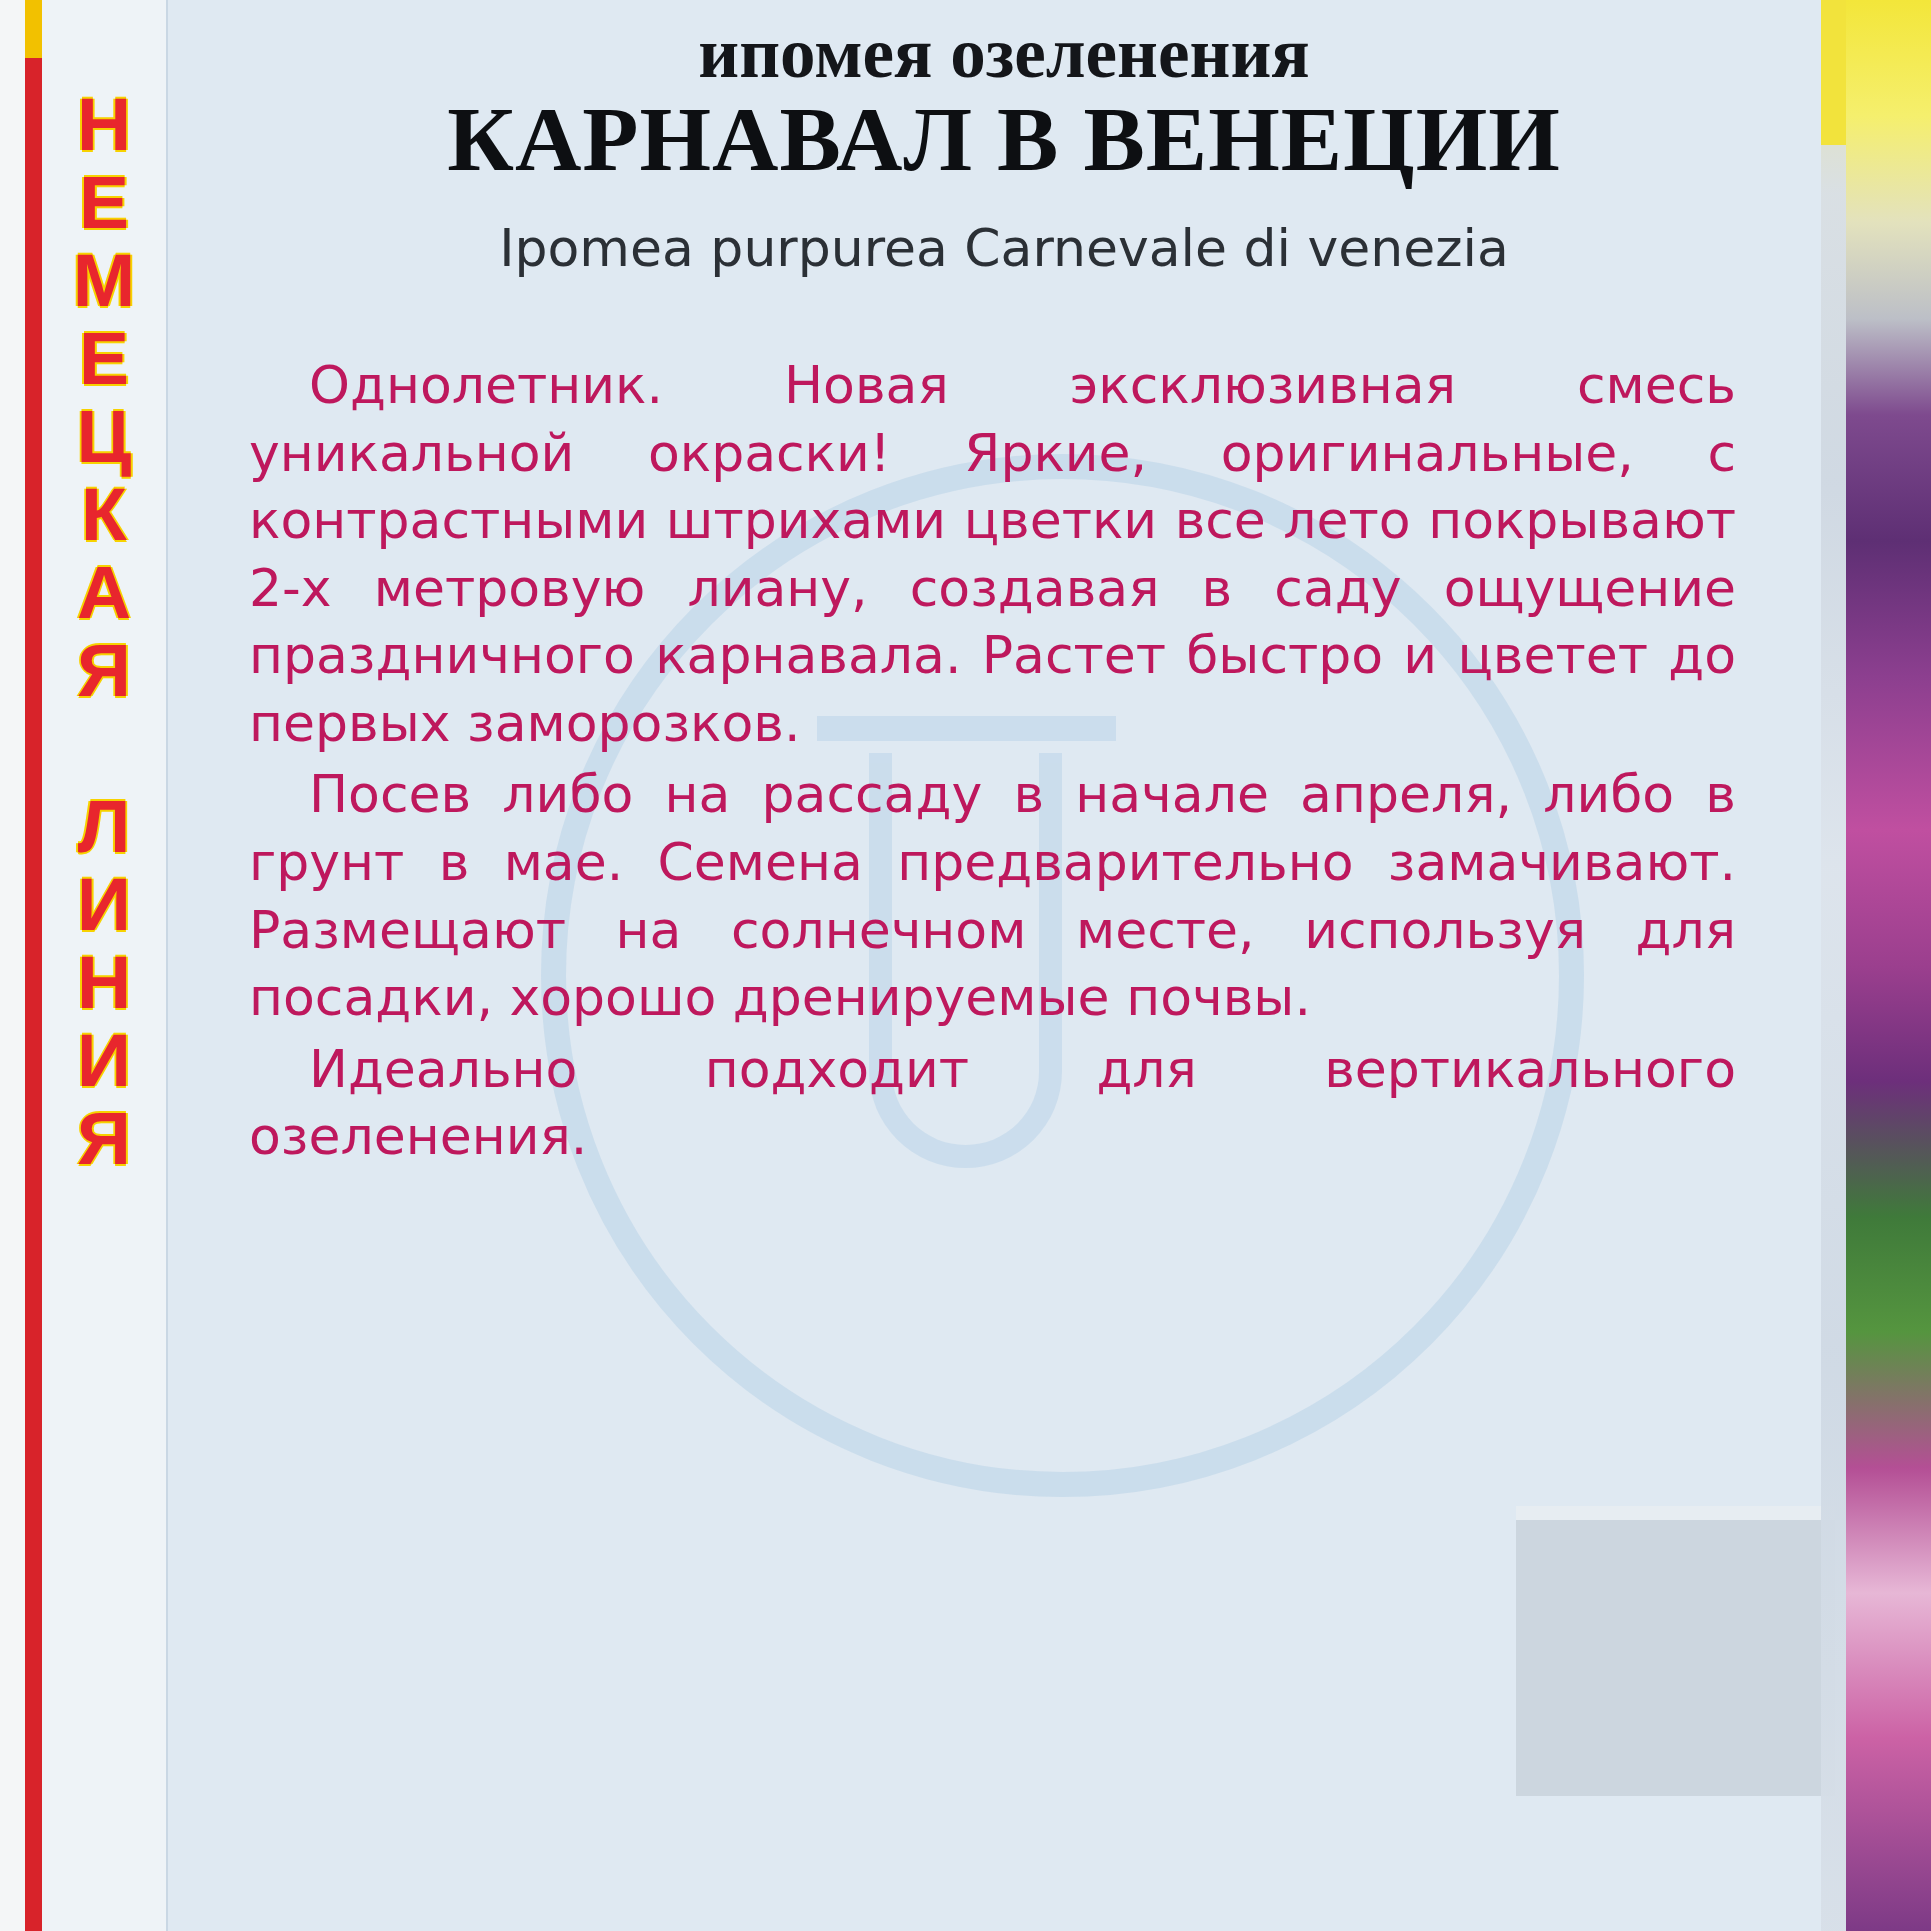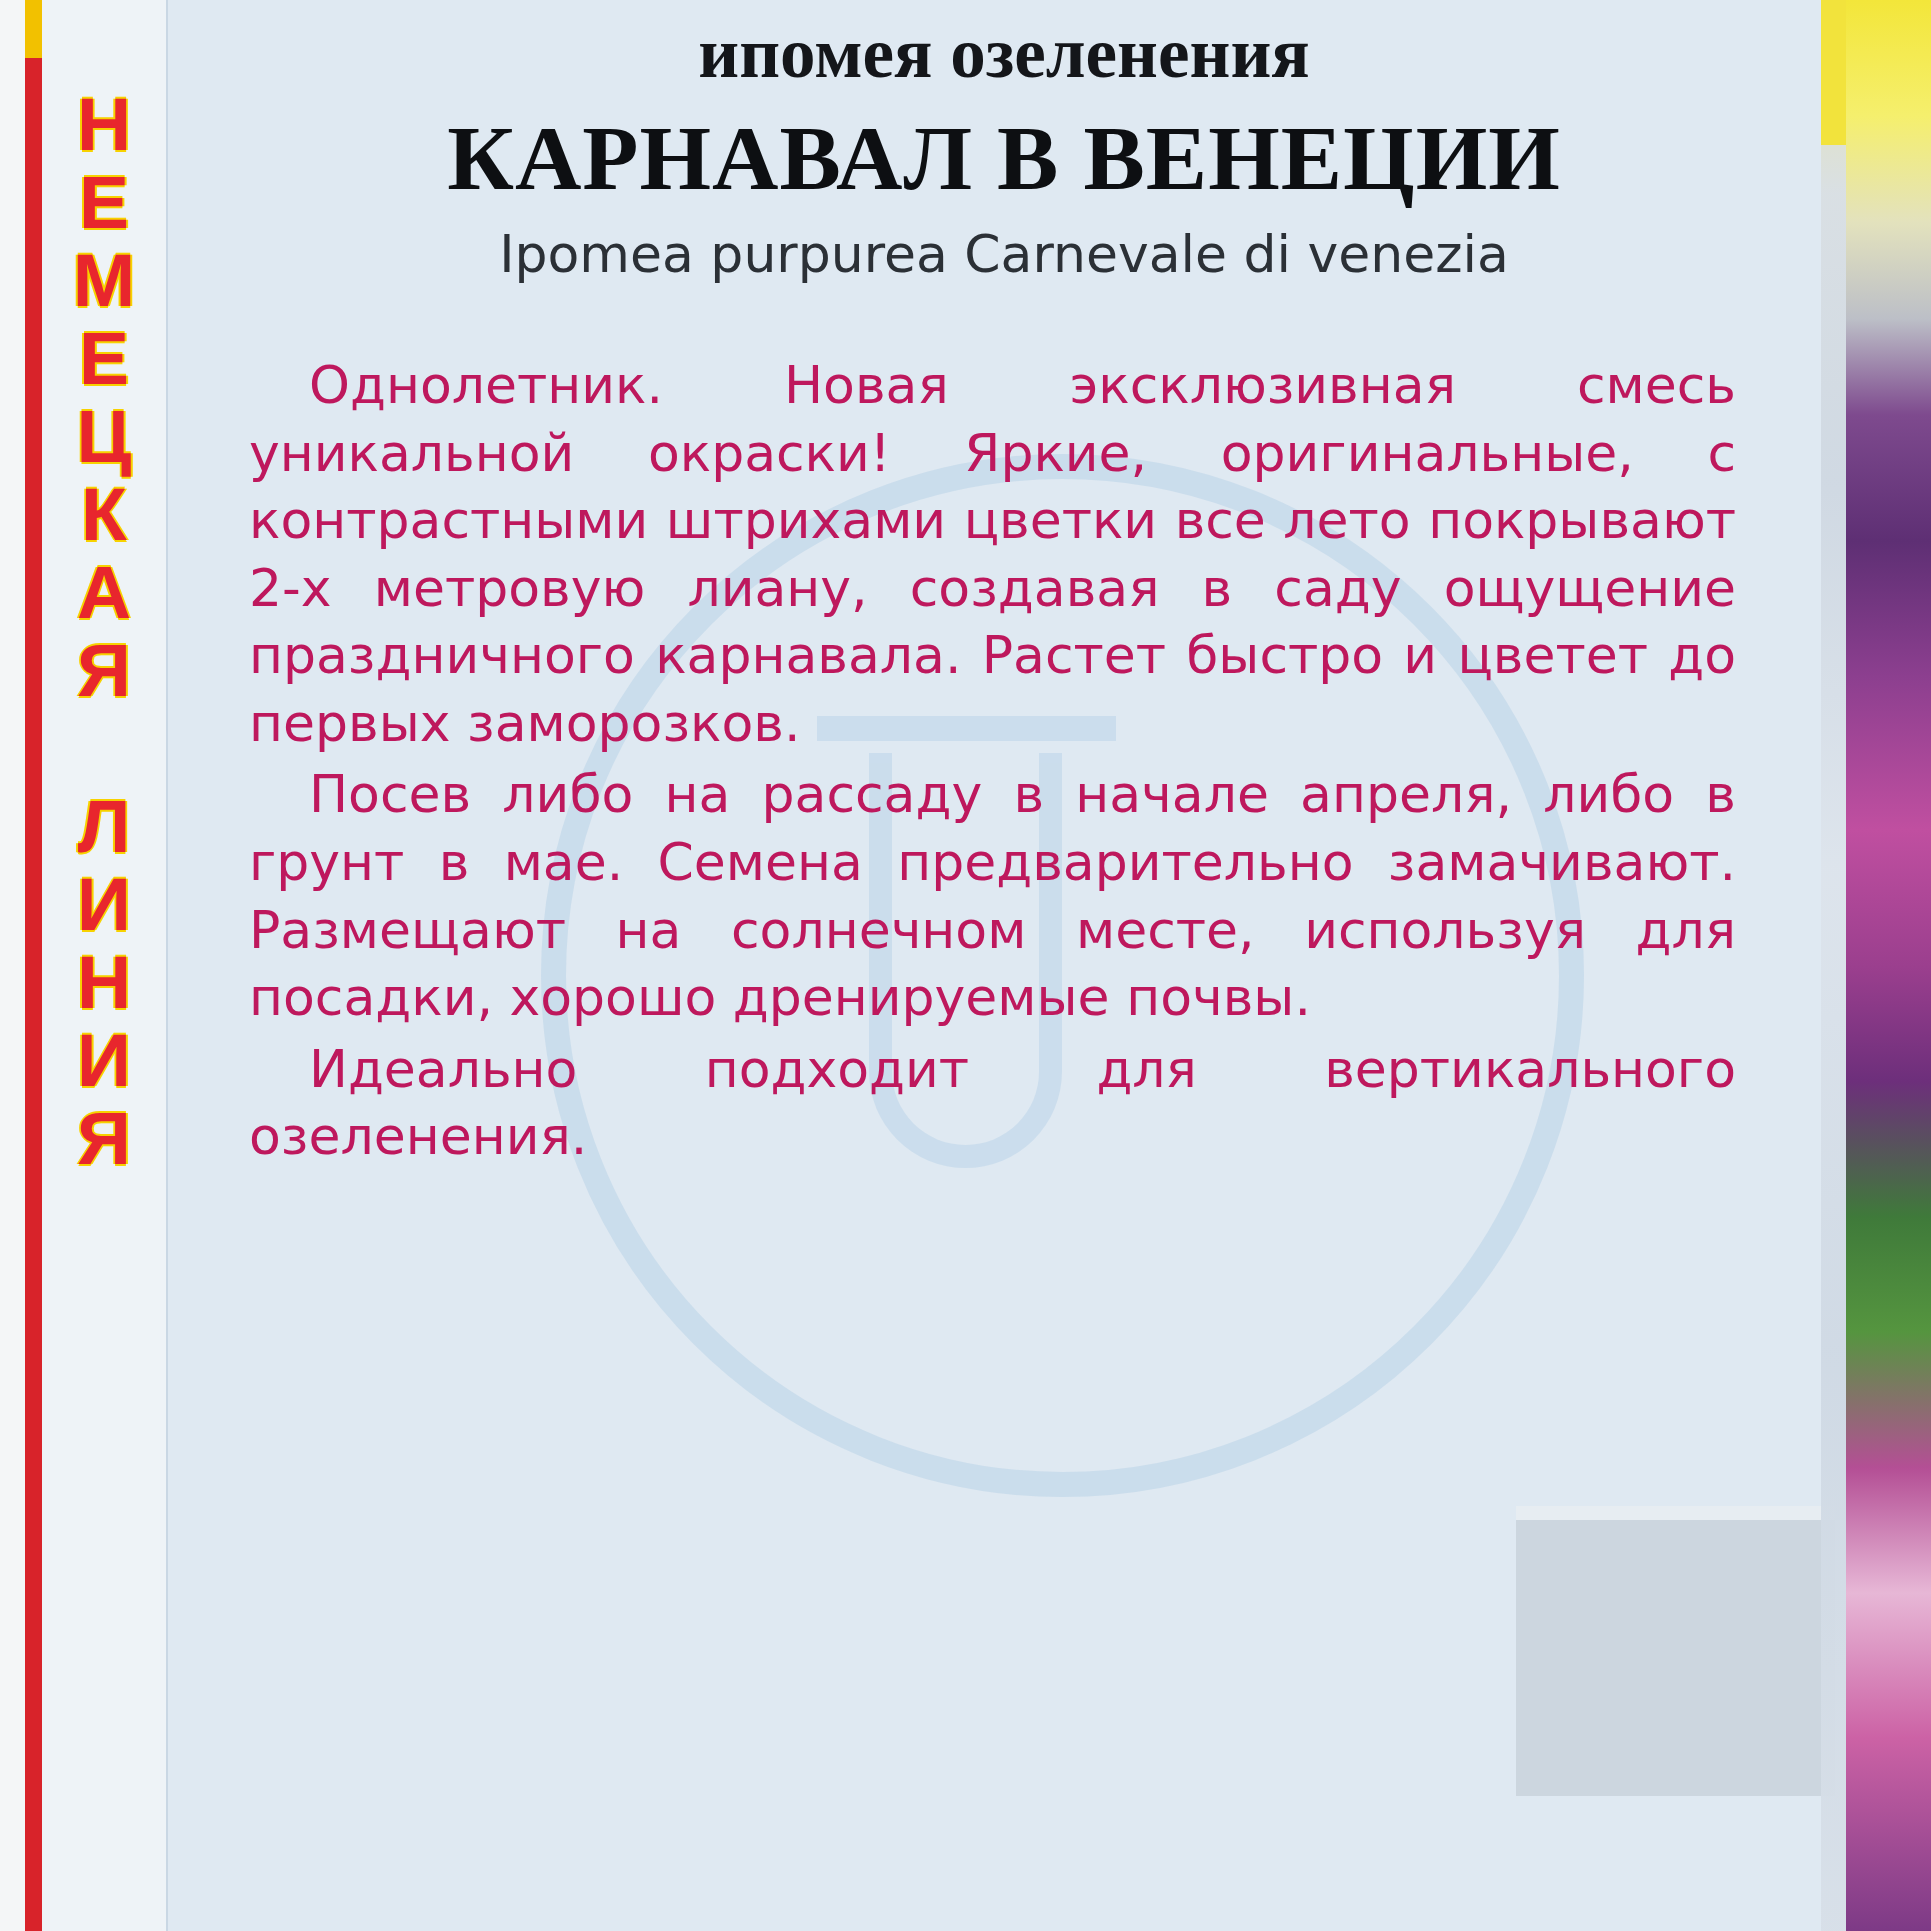--- a/index.html
+++ b/index.html
@@ -179,28 +179,28 @@
     color: #14161a;
     letter-spacing: 0px;
   }
   .title-main {
     font-family: "Liberation Serif", serif;
     font-weight: bold;
     font-size: 92px;
     line-height: 1.05;
     color: #0d0f12;
     letter-spacing: 1px;
-    margin-top: 20px;
+    margin-top: 1px;
   }
   .title-latin {
     font-family: "DejaVu Sans", sans-serif;
     font-size: 52px;
     line-height: 1.1;
     color: #2b3036;
-    margin-top: 20px;
+    margin-top: 33px;
   }
 
   .body-text {
     position: absolute;
     left: 56px;
     top: 352px;
     width: 1487px;
     font-family: "DejaVu Sans", sans-serif;
     font-size: 52px;
     line-height: 1.30;

